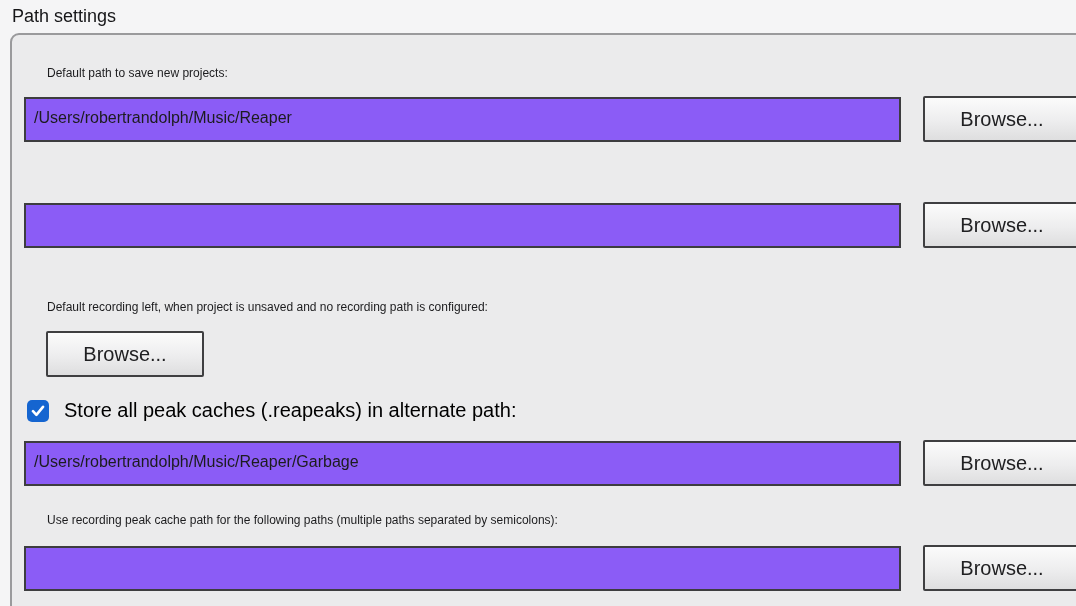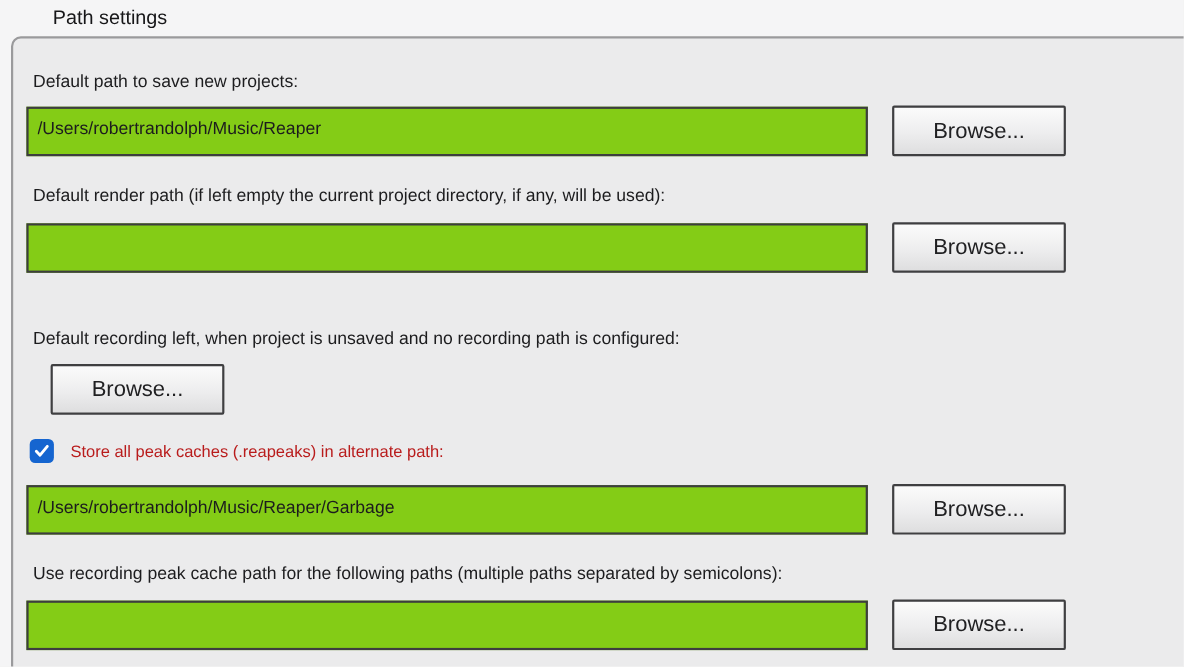--- a/index.html
+++ b/index.html
@@ -13,56 +13,56 @@
     color: #1c1c1e;
   }
   .canvas {
     position: relative;
     width: 1076px;
     height: 606px;
     overflow: hidden;
   }
   .page-title {
     position: absolute;
-    left: 48px;
+    left: 12px;
     top: 6px;
     font-size: 18px;
     color: #161618;
   }
   .groupbox {
     position: absolute;
     left: 10px;
     top: 33px;
     width: 1100px;
     height: 610px;
     background: #ebebec;
     border: 2px solid #9a9a9c;
     border-radius: 9px;
   }
   .lbl {
     position: absolute;
-    left: 18px;
-    font-size: 16px;
+    left: 35px;
+    font-size: 12px;
     color: #1c1c1e;
     white-space: nowrap;
   }
   .row {
     position: absolute;
     left: 12px;
     height: 46px;
     display: flex;
     align-items: center;
   }
   .path {
-    width: 765px;
+    width: 877px;
     height: 45px;
     box-sizing: border-box;
     border: 2px solid #3d3d3f;
     border-radius: 0;
-    background: #84cc16;
+    background: #8b5cf6;
     font-family: "Liberation Sans", sans-serif;
     font-size: 16px;
     color: #1c1c1e;
     padding: 0 8px 2px 8px;
     outline: none;
   }
   .browse {
     margin-left: 22px;
     width: 158px;
     height: 46px;
@@ -86,41 +86,40 @@
     height: 22px;
     border-radius: 5px;
     background: #1565d0;
     display: inline-flex;
     align-items: center;
     justify-content: center;
     flex: 0 0 auto;
   }
   .cblabel {
     margin-left: 15px;
-    font-size: 15px;
-    color: #b91c1c;
+    font-size: 20px;
+    color: #000000;
     white-space: nowrap;
   }
 </style>
 </head>
 <body>
 
 <div class="canvas">
 
   <div class="page-title">Path settings</div>
 
   <div class="groupbox">
 
     <div class="lbl" style="top:31px">Default path to save new projects:</div>
     <div class="row" style="top:61px">
       <input class="path" type="text" value="/Users/robertrandolph/Music/Reaper" style="">
       <button class="browse">Browse...</button>
     </div>
 
-    <div class="lbl" style="top:135px">Default render path (if left empty the current project directory, if any, will be used):</div>
     <div class="row" style="top:167px">
       <input class="path" type="text" value="" style="">
       <button class="browse">Browse...</button>
     </div>
 
     <div class="lbl" style="top:265px">Default recording left, when project is unsaved and no recording path is configured:</div>
     <div class="row" style="top:296px">
       <button class="browse">Browse...</button>
     </div>
 

